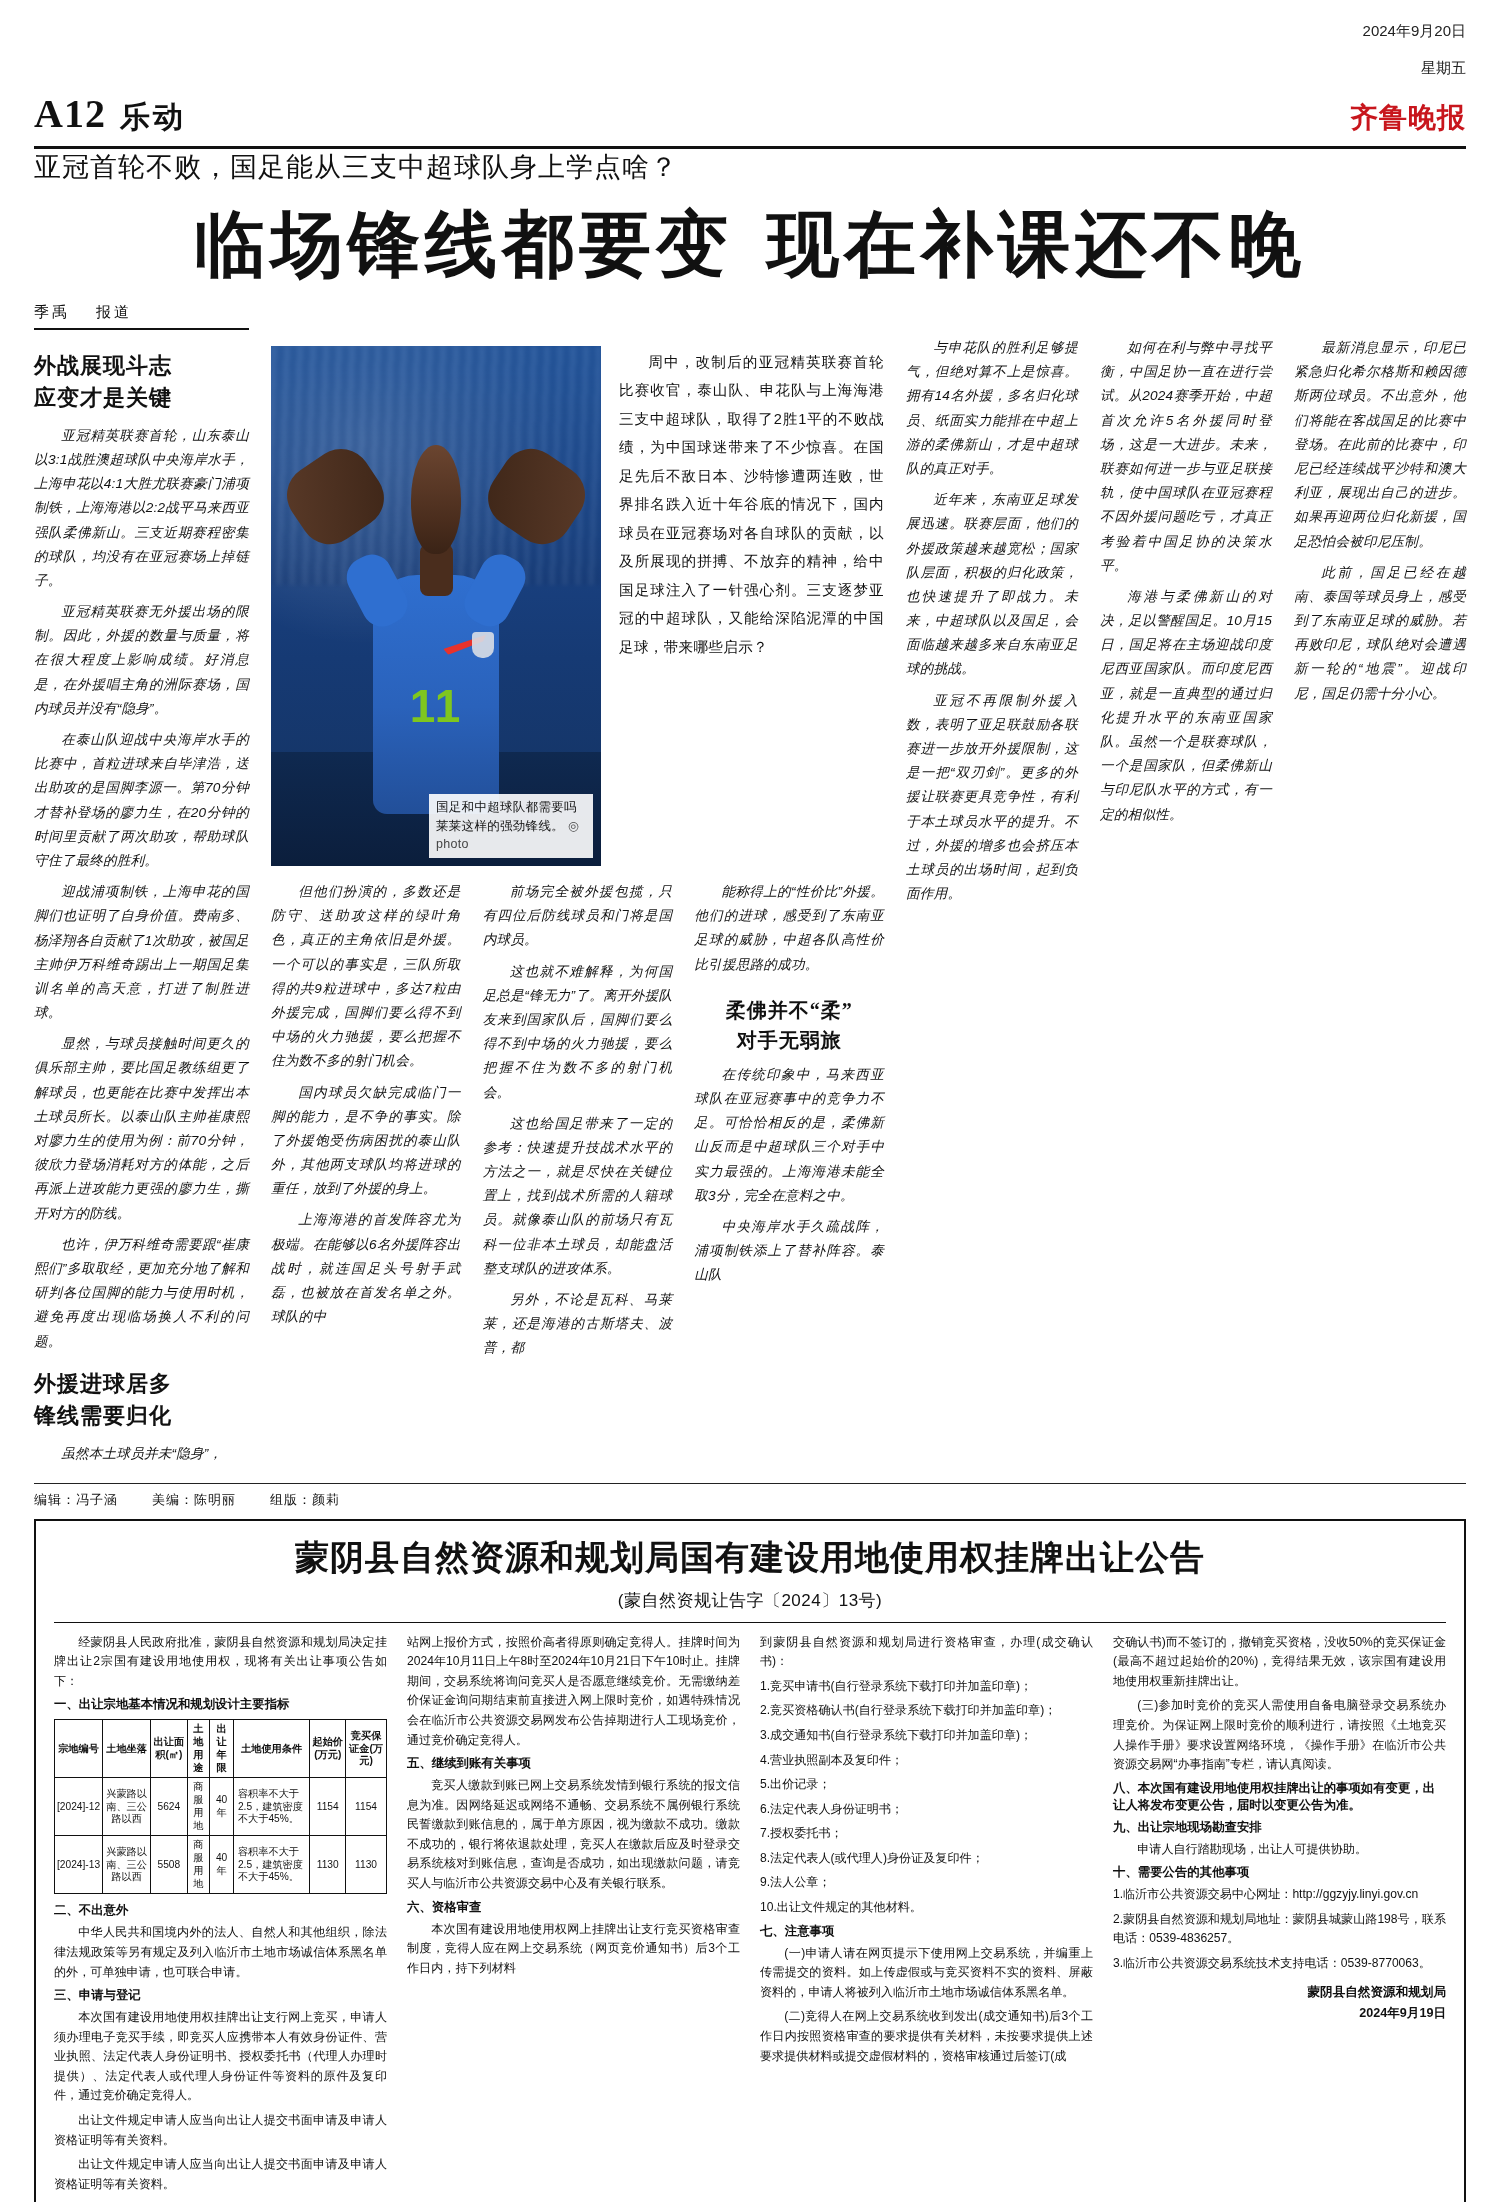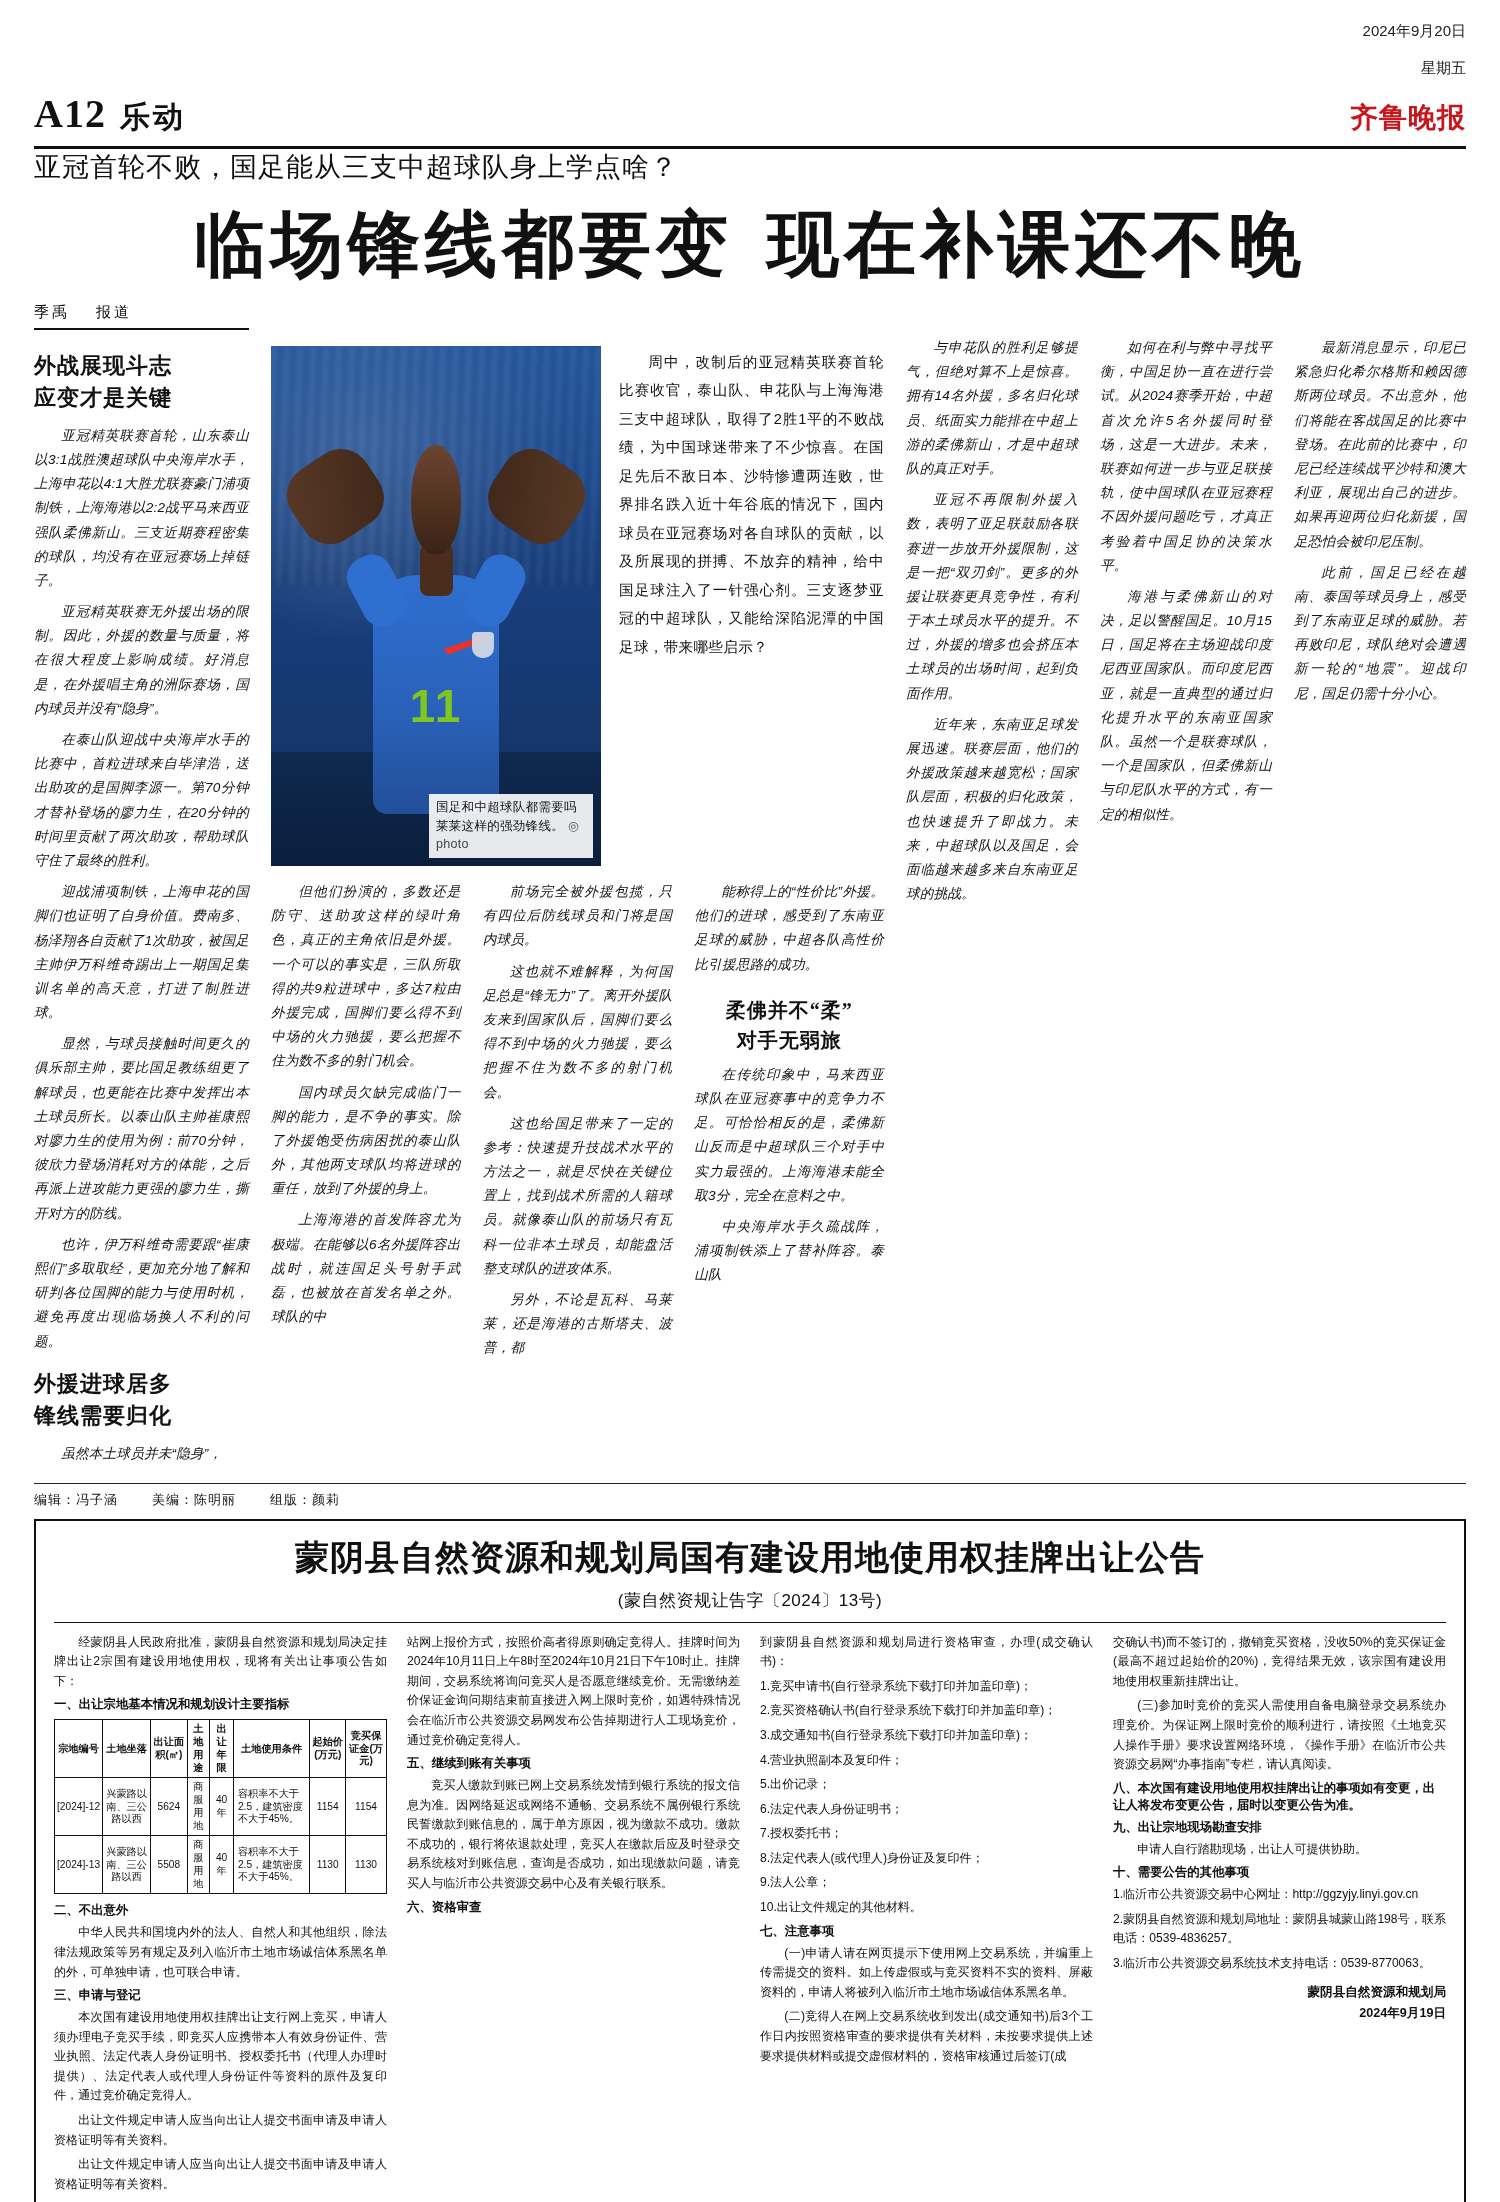--- a/index.html
+++ b/index.html
@@ -328,22 +328,22 @@
           <div class="mid-sub" style="white-space:pre-line">柔佛并不“柔”
 对手无弱旅</div>
           <p class="txt">在传统印象中，马来西亚球队在亚冠赛事中的竞争力不足。可恰恰相反的是，柔佛新山反而是中超球队三个对手中实力最强的。上海海港未能全取3分，完全在意料之中。</p>
           <p class="txt">中央海岸水手久疏战阵，浦项制铁添上了替补阵容。泰山队</p>
         </div>
       </div>
     </div>
 
     <div class="col">
       <p class="txt">与申花队的胜利足够提气，但绝对算不上是惊喜。拥有14名外援，多名归化球员、纸面实力能排在中超上游的柔佛新山，才是中超球队的真正对手。</p>
+      <p class="txt">近年来，东南亚足球发展迅速。联赛层面，他们的外援政策越来越宽松；国家队层面，积极的归化政策，也快速提升了即战力。未来，中超球队以及国足，会面临越来越多来自东南亚足球的挑战。</p>
       <p class="txt">亚冠不再限制外援入数，表明了亚足联鼓励各联赛进一步放开外援限制，这是一把“双刃剑”。更多的外援让联赛更具竞争性，有利于本土球员水平的提升。不过，外援的增多也会挤压本土球员的出场时间，起到负面作用。</p>
-      <p class="txt">近年来，东南亚足球发展迅速。联赛层面，他们的外援政策越来越宽松；国家队层面，积极的归化政策，也快速提升了即战力。未来，中超球队以及国足，会面临越来越多来自东南亚足球的挑战。</p>
     </div>
     <div class="col">
       <p class="txt">如何在利与弊中寻找平衡，中国足协一直在进行尝试。从2024赛季开始，中超首次允许5名外援同时登场，这是一大进步。未来，联赛如何进一步与亚足联接轨，使中国球队在亚冠赛程不因外援问题吃亏，才真正考验着中国足协的决策水平。</p>
       <p class="txt">海港与柔佛新山的对决，足以警醒国足。10月15日，国足将在主场迎战印度尼西亚国家队。而印度尼西亚，就是一直典型的通过归化提升水平的东南亚国家队。虽然一个是联赛球队，一个是国家队，但柔佛新山与印尼队水平的方式，有一定的相似性。</p>
     </div>
     <div class="col">
       <p class="txt">最新消息显示，印尼已紧急归化希尔格斯和赖因德斯两位球员。不出意外，他们将能在客战国足的比赛中登场。在此前的比赛中，印尼已经连续战平沙特和澳大利亚，展现出自己的进步。如果再迎两位归化新援，国足恐怕会被印尼压制。</p>
       <p class="txt">此前，国足已经在越南、泰国等球员身上，感受到了东南亚足球的威胁。若再败印尼，球队绝对会遭遇新一轮的“地震”。迎战印尼，国足仍需十分小心。</p>
     </div>
   </div>
@@ -408,20 +408,21 @@
         <p class="ntxt ind">本次国有建设用地使用权挂牌出让支行网上竞买，申请人须办理电子竞买手续，即竞买人应携带本人有效身份证件、营业执照、法定代表人身份证明书、授权委托书（代理人办理时提供）、法定代表人或代理人身份证件等资料的原件及复印件，通过竞价确定竞得人。</p>
         <p class="ntxt ind">出让文件规定申请人应当向出让人提交书面申请及申请人资格证明等有关资料。</p>
         <p class="ntxt ind">出让文件规定申请人应当向出让人提交书面申请及申请人资格证明等有关资料。</p>
       </div>
 
       <div class="ncol">
         <p class="ntxt">站网上报价方式，按照价高者得原则确定竞得人。挂牌时间为2024年10月11日上午8时至2024年10月21日下午10时止。挂牌期间，交易系统将询问竞买人是否愿意继续竞价。无需缴纳差价保证金询问期结束前直接进入网上限时竞价，如遇特殊情况会在临沂市公共资源交易网发布公告掉期进行人工现场竞价，通过竞价确定竞得人。</p>
         <p class="nh">五、继续到账有关事项</p>
         <p class="ntxt ind">竞买人缴款到账已网上交易系统发情到银行系统的报文信息为准。因网络延迟或网络不通畅、交易系统不属例银行系统民誓缴款到账信息的，属于单方原因，视为缴款不成功。缴款不成功的，银行将依退款处理，竞买人在缴款后应及时登录交易系统核对到账信息，查询是否成功，如出现缴款问题，请竞买人与临沂市公共资源交易中心及有关银行联系。</p>
         <p class="nh">六、资格审查</p>
+        <p class="ntxt ind">本次国有建设用地使用权网上挂牌出让支行竞买资格审查制度，竞得人应在网上交易系统（网页竞价通知书）后3个工作日内，持下列材料</p>
       </div>
 
       <div class="ncol">
         <p class="ntxt">到蒙阴县自然资源和规划局进行资格审查，办理(成交确认书)：</p>
         <p class="ntxt">1.竞买申请书(自行登录系统下载打印并加盖印章)；</p>
         <p class="ntxt">2.竞买资格确认书(自行登录系统下载打印并加盖印章)；</p>
         <p class="ntxt">3.成交通知书(自行登录系统下载打印并加盖印章)；</p>
         <p class="ntxt">4.营业执照副本及复印件；</p>
         <p class="ntxt">5.出价记录；</p>
         <p class="ntxt">6.法定代表人身份证明书；</p>

